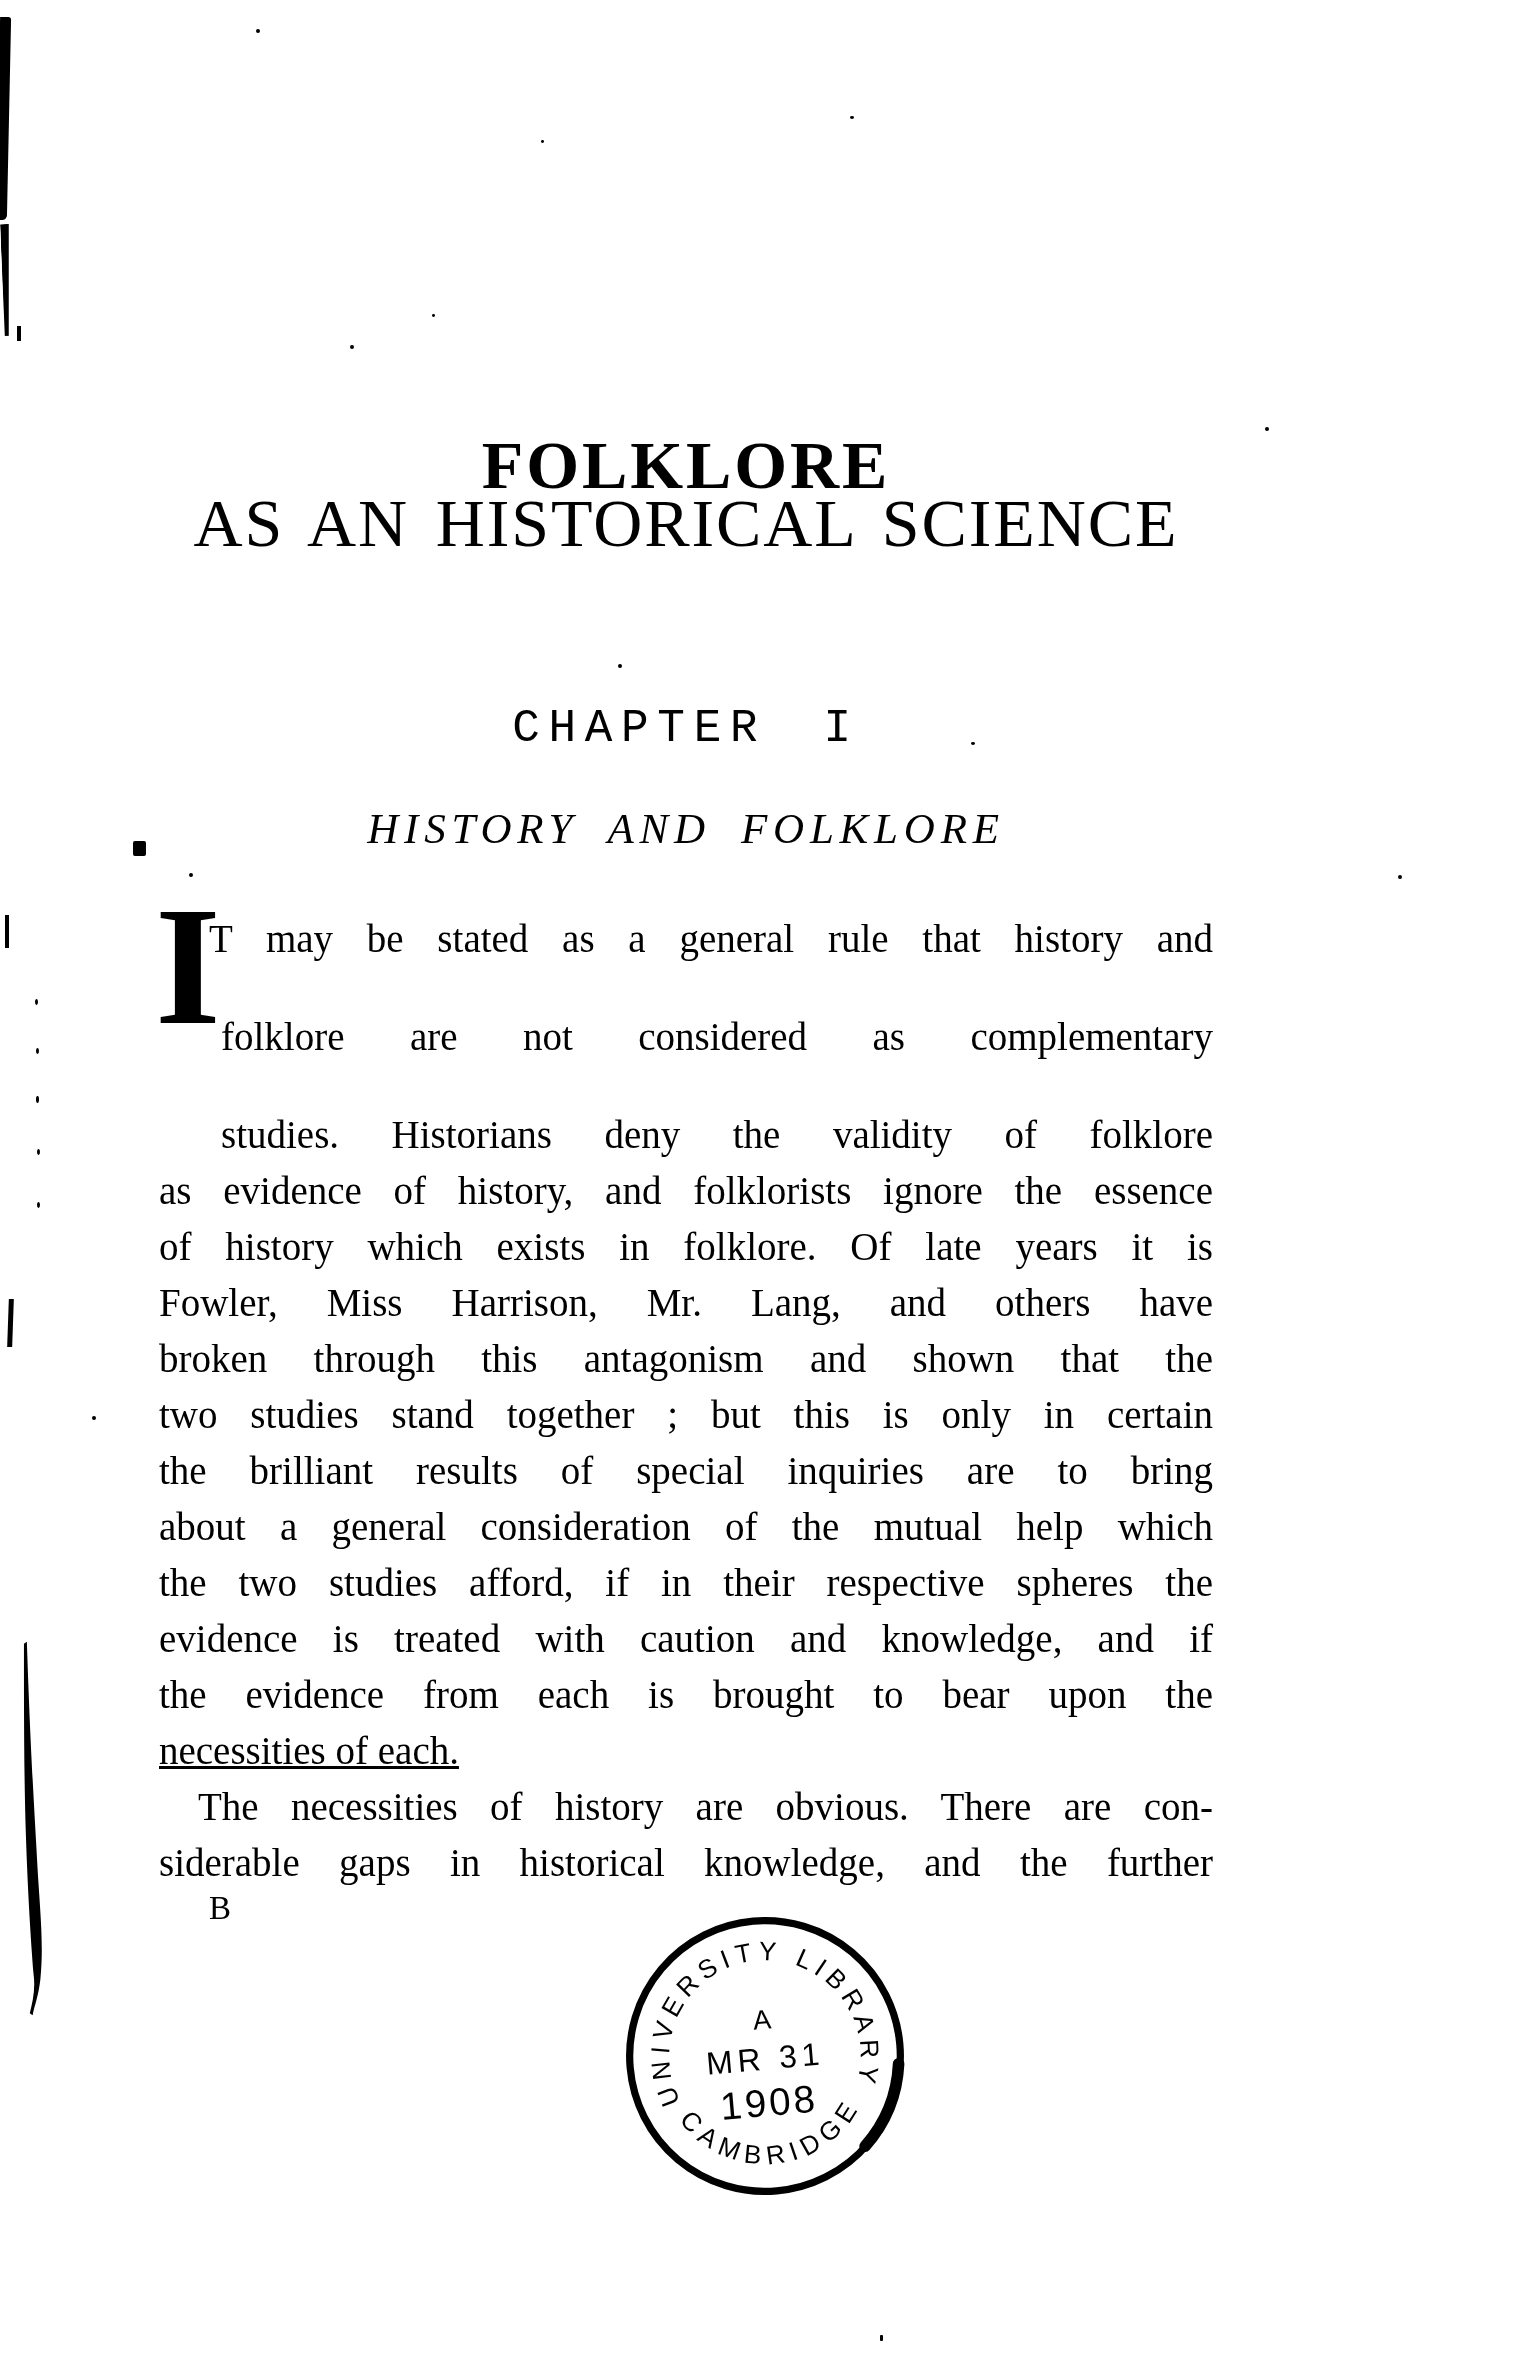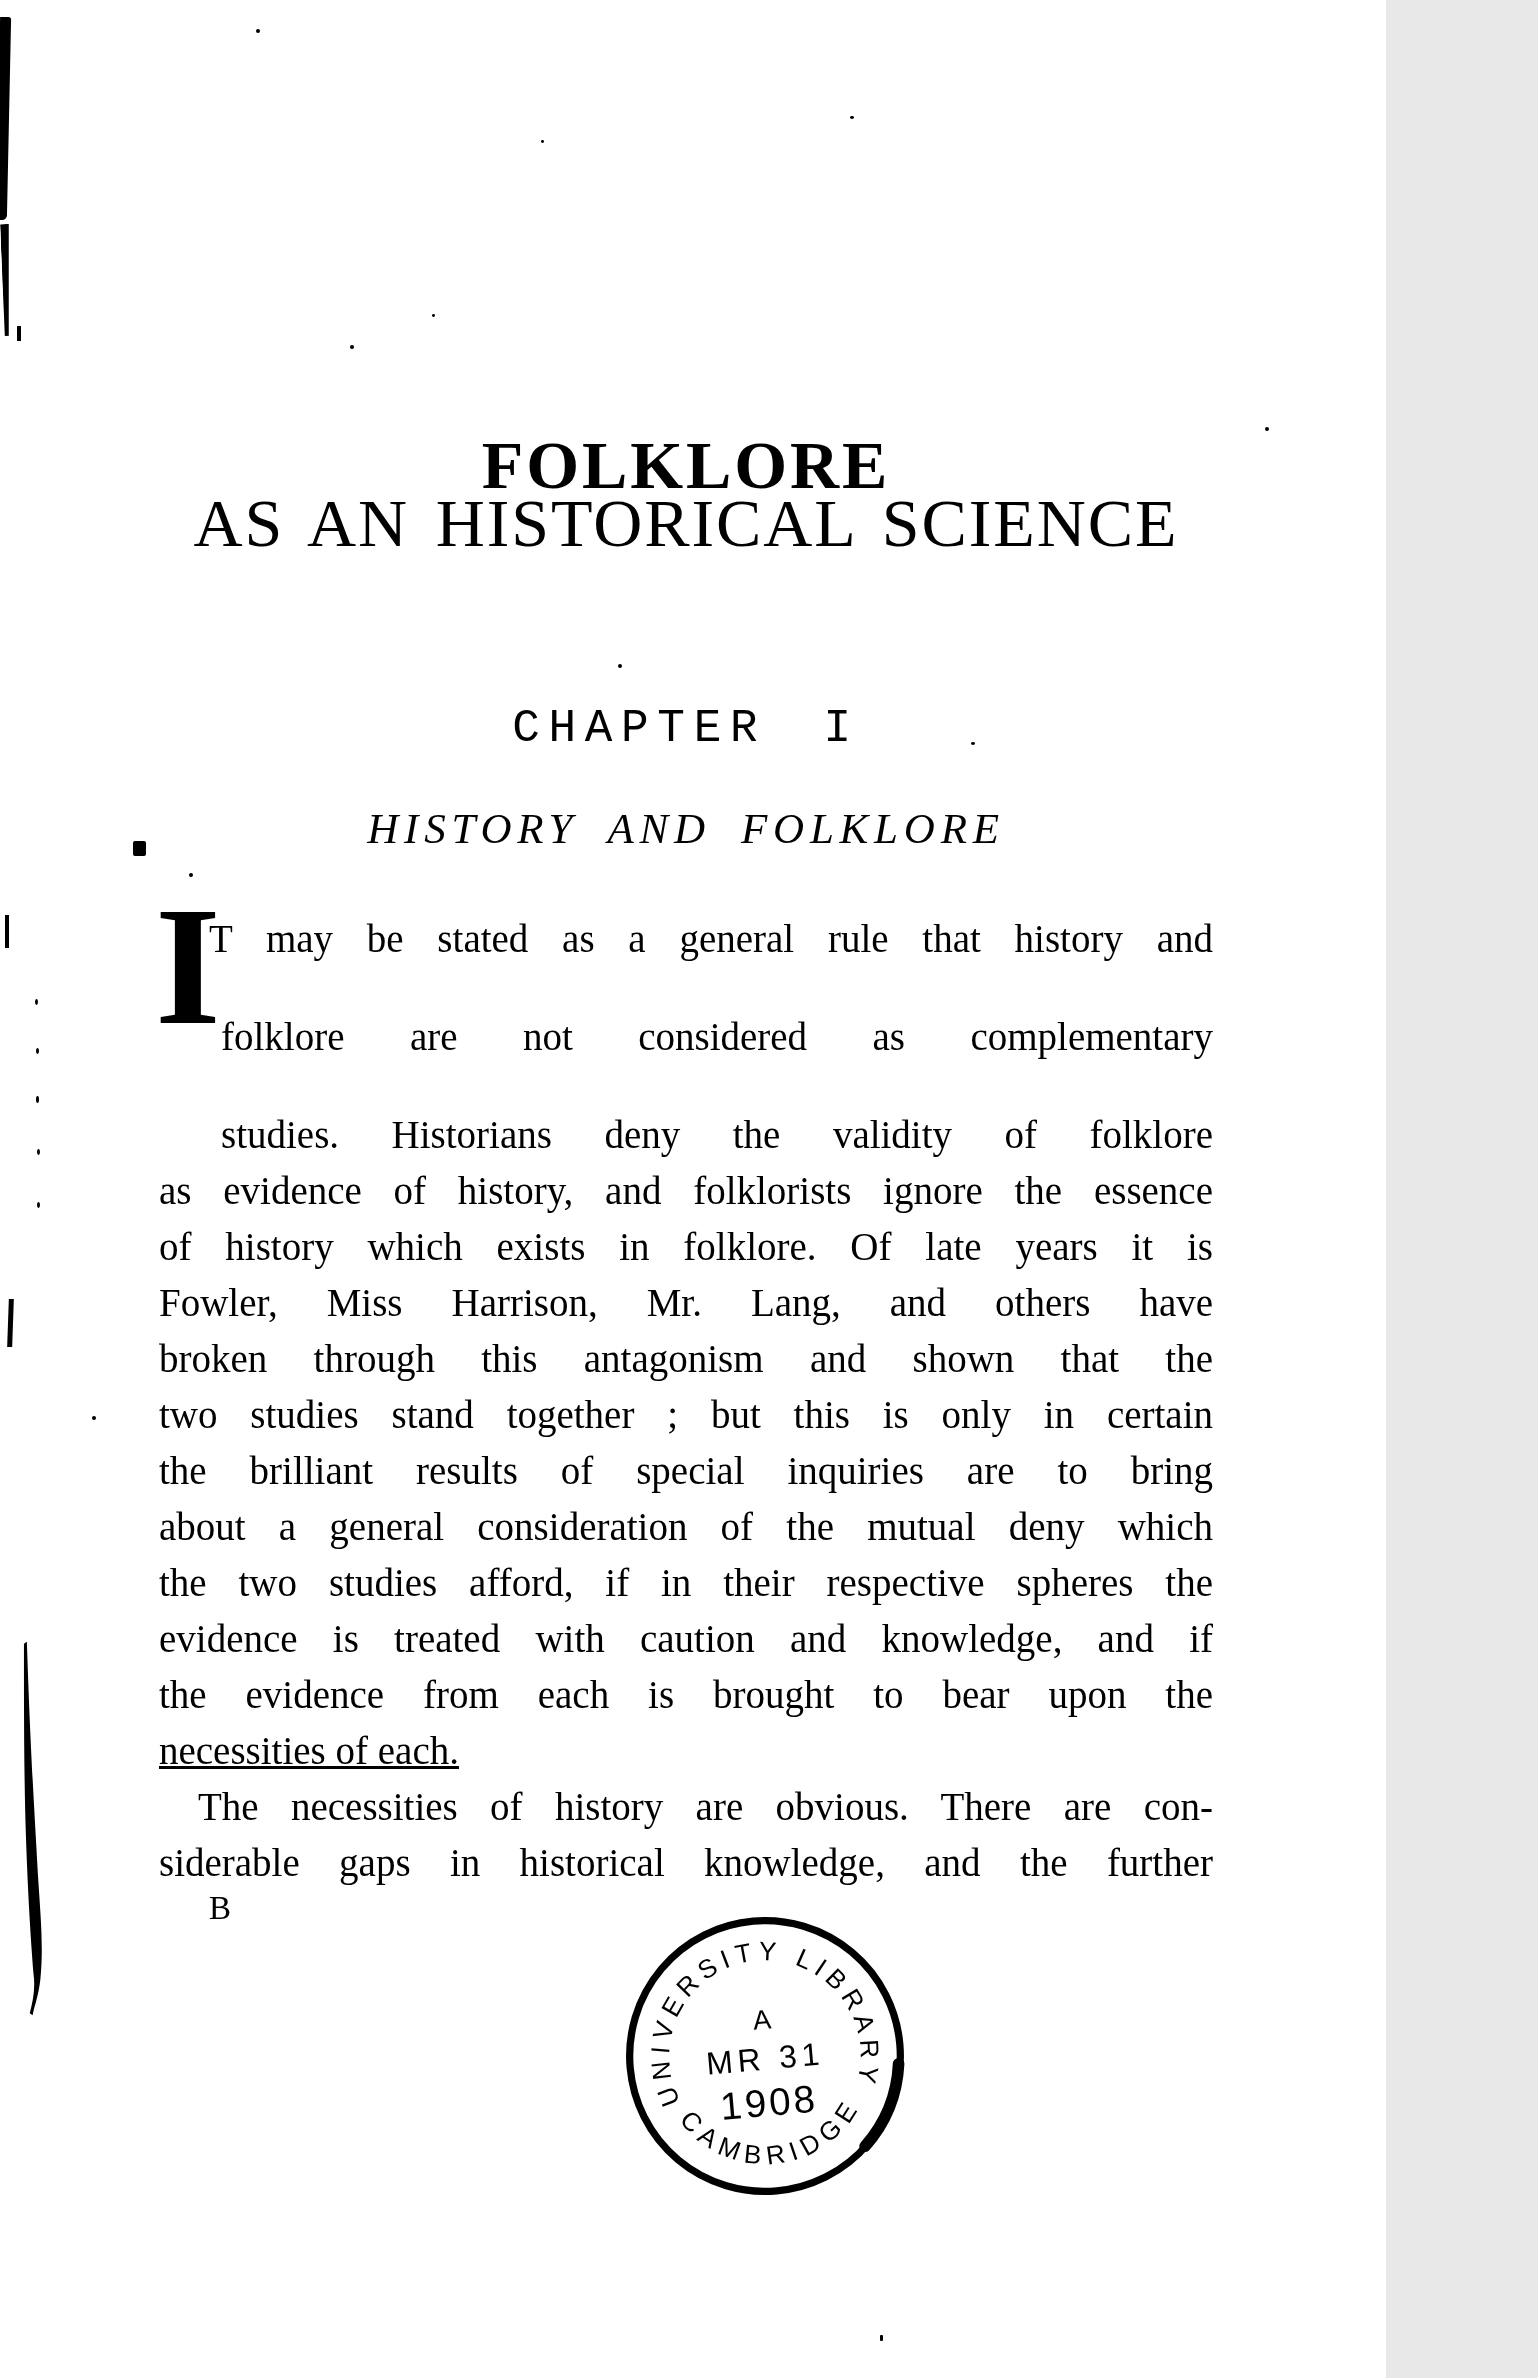--- a/index.html
+++ b/index.html
@@ -1,17 +1,17 @@
 <!DOCTYPE html>
 <html><head>
 <meta charset="utf-8">
 <style>
   html,body { margin:0; padding:0; background:#e8e8e8; }
   .page {
-    position:relative; width:1386px; height:2378px;
+    position:relative; width:1538px; height:2378px;
     background:#ffffff; overflow:hidden;
     font-family:"Liberation Serif","DejaVu Serif",serif;
     color:#000;
   }
   
   .textcol { position:absolute; left:159px; width:1054px; text-align:center; }
   .title-line1 { top:431px; font-size:68px; font-weight:bold; letter-spacing:2.9px; line-height:1; }
   .title-line2 { top:489px; font-size:68px; font-weight:normal; letter-spacing:1.9px; word-spacing:7.7px; line-height:1; }
   .chapter     { top:706px; font-size:46px; letter-spacing:8.7px; word-spacing:21px; line-height:1;font-family:Liberation Mono, monospace; }
   .section     { top:807px; font-size:43px; letter-spacing:5.8px; word-spacing:13.5px; line-height:1;font-style:italic; }
@@ -90,21 +90,21 @@
     <div class="dropcap">I</div>
     <div class="line ind1">T may be stated as a general rule that history and</div>
     <div class="line ind2">folklore are not considered as complementary</div>
     <div class="line ind2">studies. Historians deny the validity of folklore</div>
     <div class="line">as evidence of history, and folklorists ignore the essence</div>
     <div class="line">of history which exists in folklore. Of late years it is</div>
     <div class="line">Fowler, Miss Harrison, Mr. Lang, and others have</div>
     <div class="line">broken through this antagonism and shown that the</div>
     <div class="line">two studies stand together ; but this is only in certain</div>
     <div class="line">the brilliant results of special inquiries are to bring</div>
-    <div class="line">about a general consideration of the mutual deny which</div>
+    <div class="line">about a general consideration of the mutual help which</div>
     <div class="line">the two studies afford, if in their respective spheres the</div>
     <div class="line">evidence is treated with caution and knowledge, and if</div>
     <div class="line">the evidence from each is brought to bear upon the</div>
     <div class="line lastline">necessities of each.</div>
     <div class="line pindent">The necessities of history are obvious. There are con-</div>
     <div class="line">siderable gaps in historical knowledge, and the further</div>
   </div>
 
   <div class="sig">B</div>
 

